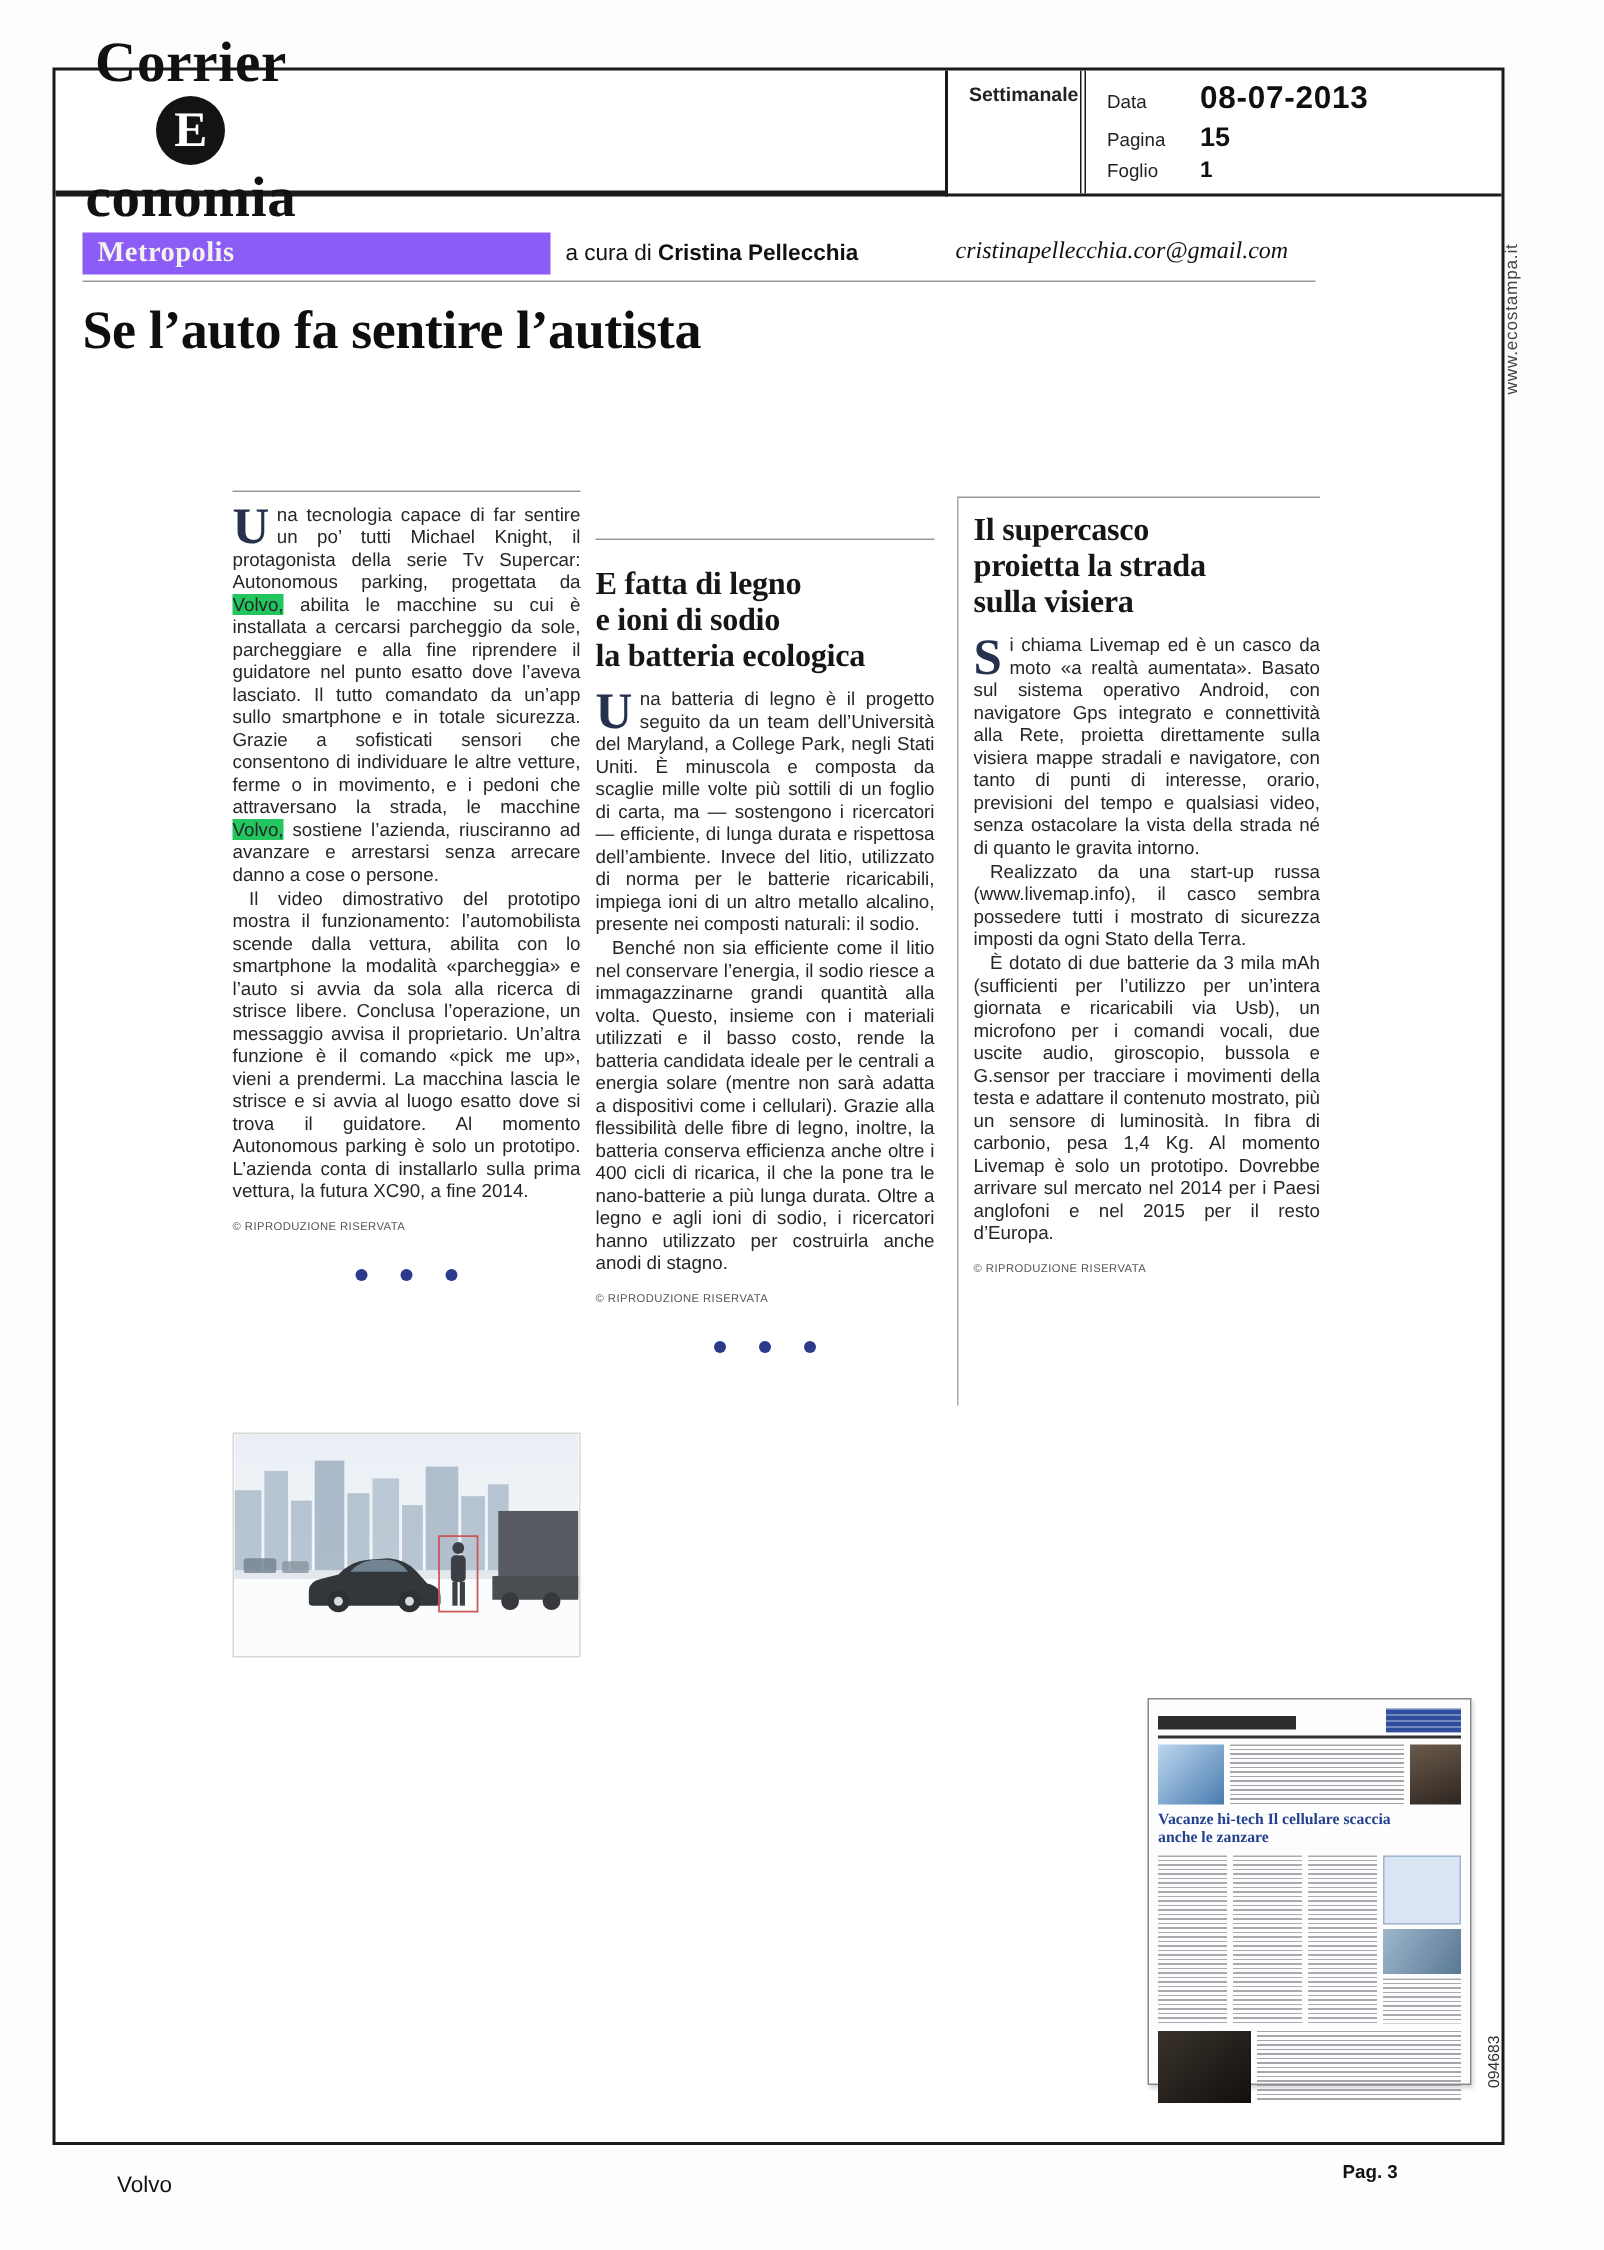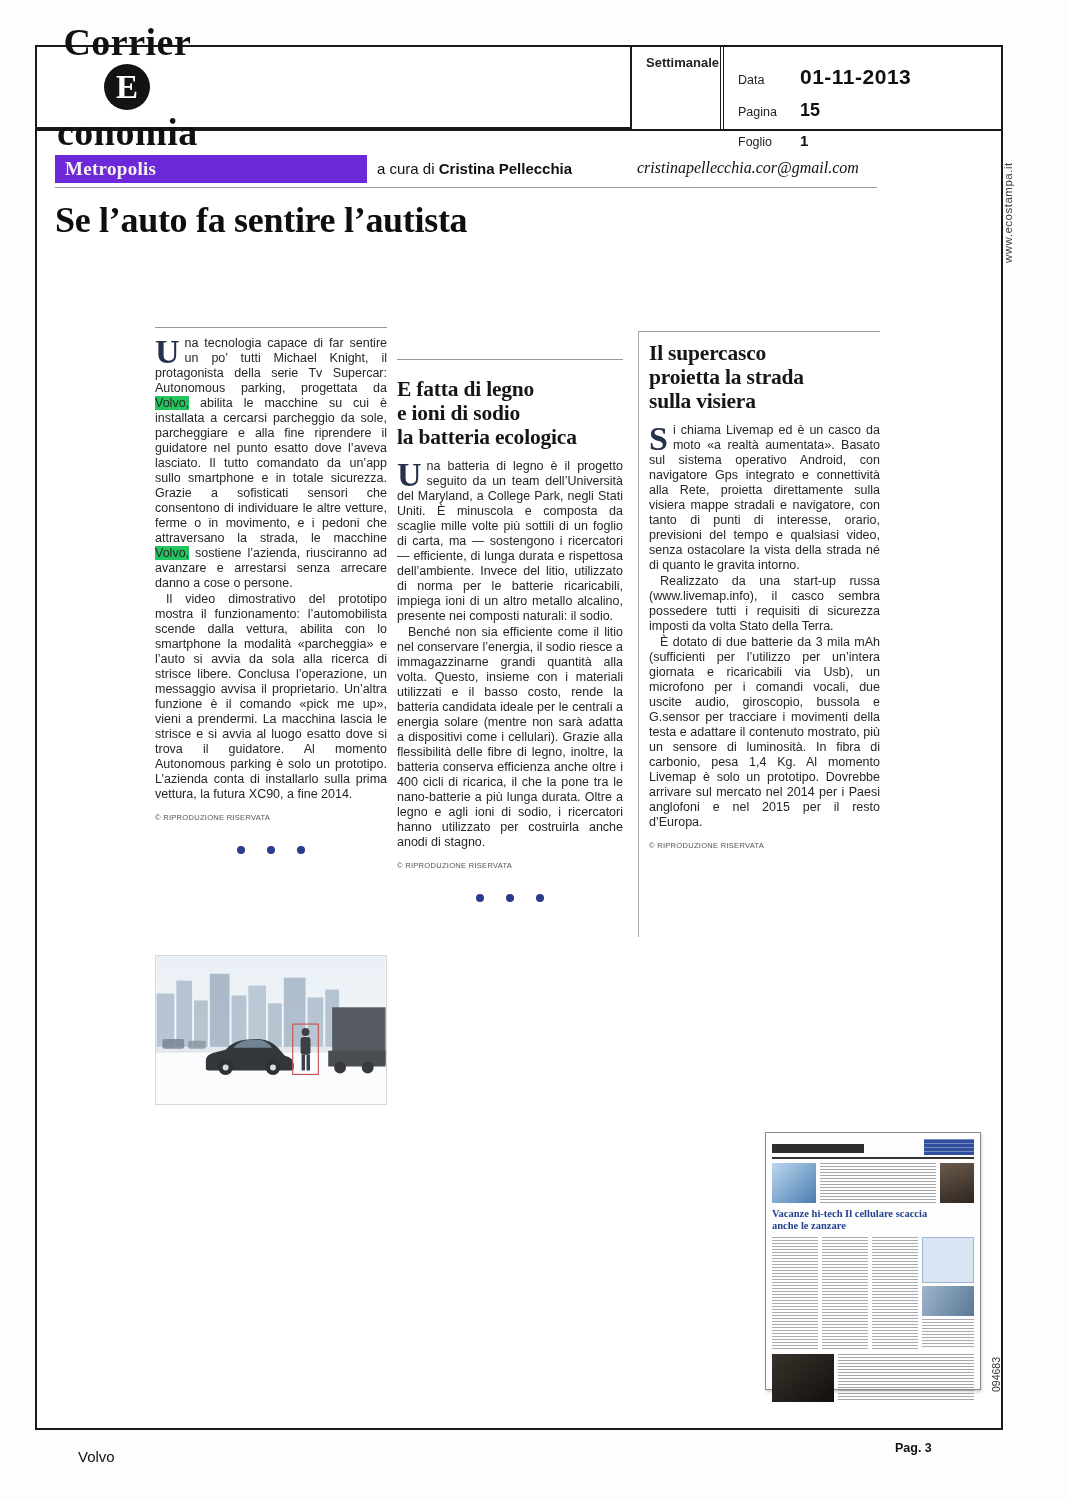--- a/index.html
+++ b/index.html
@@ -38,31 +38,31 @@
   }
   .hdr-right {
     position: absolute; left: 595px; top: 0; right: 0; height: 84px;
     border-bottom: 2px solid #1a1a1a;
   }
   .freq { position: absolute; left: 14px; top: 8px; font-size: 13px; font-weight: 600; color: #222; }
   .meta {
     position: absolute; left: 88px; top: 0; right: 0; bottom: 0;
     border-left: 4px double #1a1a1a; padding: 7px 0 0 14px;
   }
-  .meta-row { display: flex; align-items: baseline; margin-bottom: 3px; margin-top: 11px; }
+  .meta-row { display: flex; align-items: baseline; margin-bottom: 3px; }
   .meta-label { width: 62px; font-size: 12.5px; color: #222; }
   .meta-val { font-weight: 700; color: #101010; }
   .meta-row:nth-child(1) .meta-val { font-size: 21px; letter-spacing: .5px; }
   .meta-row:nth-child(2) .meta-val { font-size: 18px; }
   .meta-row:nth-child(3) .meta-val { font-size: 15px; }
 
   
   .met-band {
     position: absolute; left: 18px; top: 108px; width: 312px; height: 28px;
-    background: #6d28d9; color: #f3f2ec;
+    background: #8b5cf6; color: #f3f2ec;
     font-family: "Liberation Serif", serif; font-size: 19px; font-weight: 600;
     padding: 3px 0 0 10px; letter-spacing: .3px;
   }
   .curator { position: absolute; left: 340px; top: 113px; font-size: 15px; color: #111; }
   .curator b { font-weight: 700; }
   .email { position: absolute; left: 600px; top: 112px; font-family: "Liberation Serif", serif; font-style: italic; font-size: 16px; color: #111; }
   .rule1 { position: absolute; left: 18px; top: 140px; width: 822px; height: 1px; background: #9a9a9a; }
 
   
   .headline {
@@ -148,21 +148,21 @@
           <span>E</span>
         </span>
       <span>conomia</span>
     </div>
   </div>
   <div class="hdr-right">
     <div class="freq">Settimanale</div>
     <div class="meta">
       <div class="meta-row">
         <span class="meta-label">Data</span>
-        <span class="meta-val">01-11-2013</span>
+        <span class="meta-val">08-07-2013</span>
       </div>
       <div class="meta-row">
         <span class="meta-label">Pagina</span>
         <span class="meta-val">15</span>
       </div>
       <div class="meta-row">
         <span class="meta-label">Foglio</span>
         <span class="meta-val">1</span>
       </div>
     </div>
@@ -204,21 +204,21 @@
   </section>
 
   <section class="col col3">
     <h2 class="col-title">
       <span>Il supercasco</span><br>
       <span>proietta la strada</span><br>
       <span>sulla visiera</span>
     </h2>
     <div>
         <p class="col-p"><span class="dropcap">S</span><span>i chiama Livemap ed è un casco da moto «a realtà aumentata». Basato sul sistema operativo Android, con navigatore Gps integrato e connettività alla Rete, proietta direttamente sulla visiera mappe stradali e navigatore, con tanto di punti di interesse, orario, previsioni del tempo e qualsiasi video, senza ostacolare la vista della strada né di quanto le gravita intorno.</span></p>
-        <p class="col-p indent"><span>Realizzato da una start-up russa (www.livemap.info), il casco sembra possedere tutti i requisiti di sicurezza imposti da volta Stato della Terra.</span></p>
+        <p class="col-p indent"><span>Realizzato da una start-up russa (www.livemap.info), il casco sembra possedere tutti i mostrato di sicurezza imposti da ogni Stato della Terra.</span></p>
         <p class="col-p indent"><span>È dotato di due batterie da 3 mila mAh (sufficienti per l’utilizzo per un’intera giornata e ricaricabili via Usb), un microfono per i comandi vocali, due uscite audio, giroscopio, bussola e G.sensor per tracciare i movimenti della testa e adattare il contenuto mostrato, più un sensore di luminosità. In fibra di carbonio, pesa 1,4 Kg. Al momento Livemap è solo un prototipo. Dovrebbe arrivare sul mercato nel 2014 per i Paesi anglofoni e nel 2015 per il resto d’Europa.</span></p>
       </div>
     <div class="credit">© RIPRODUZIONE RISERVATA</div>
   </section>
 
   <div class="photo">
     <svg viewBox="0 0 232 150" xmlns="http://www.w3.org/2000/svg">
       <defs>
         <linearGradient id="sky" x1="0" y1="0" x2="0" y2="1">
           <stop offset="0" stop-color="#e6edf4"></stop>

